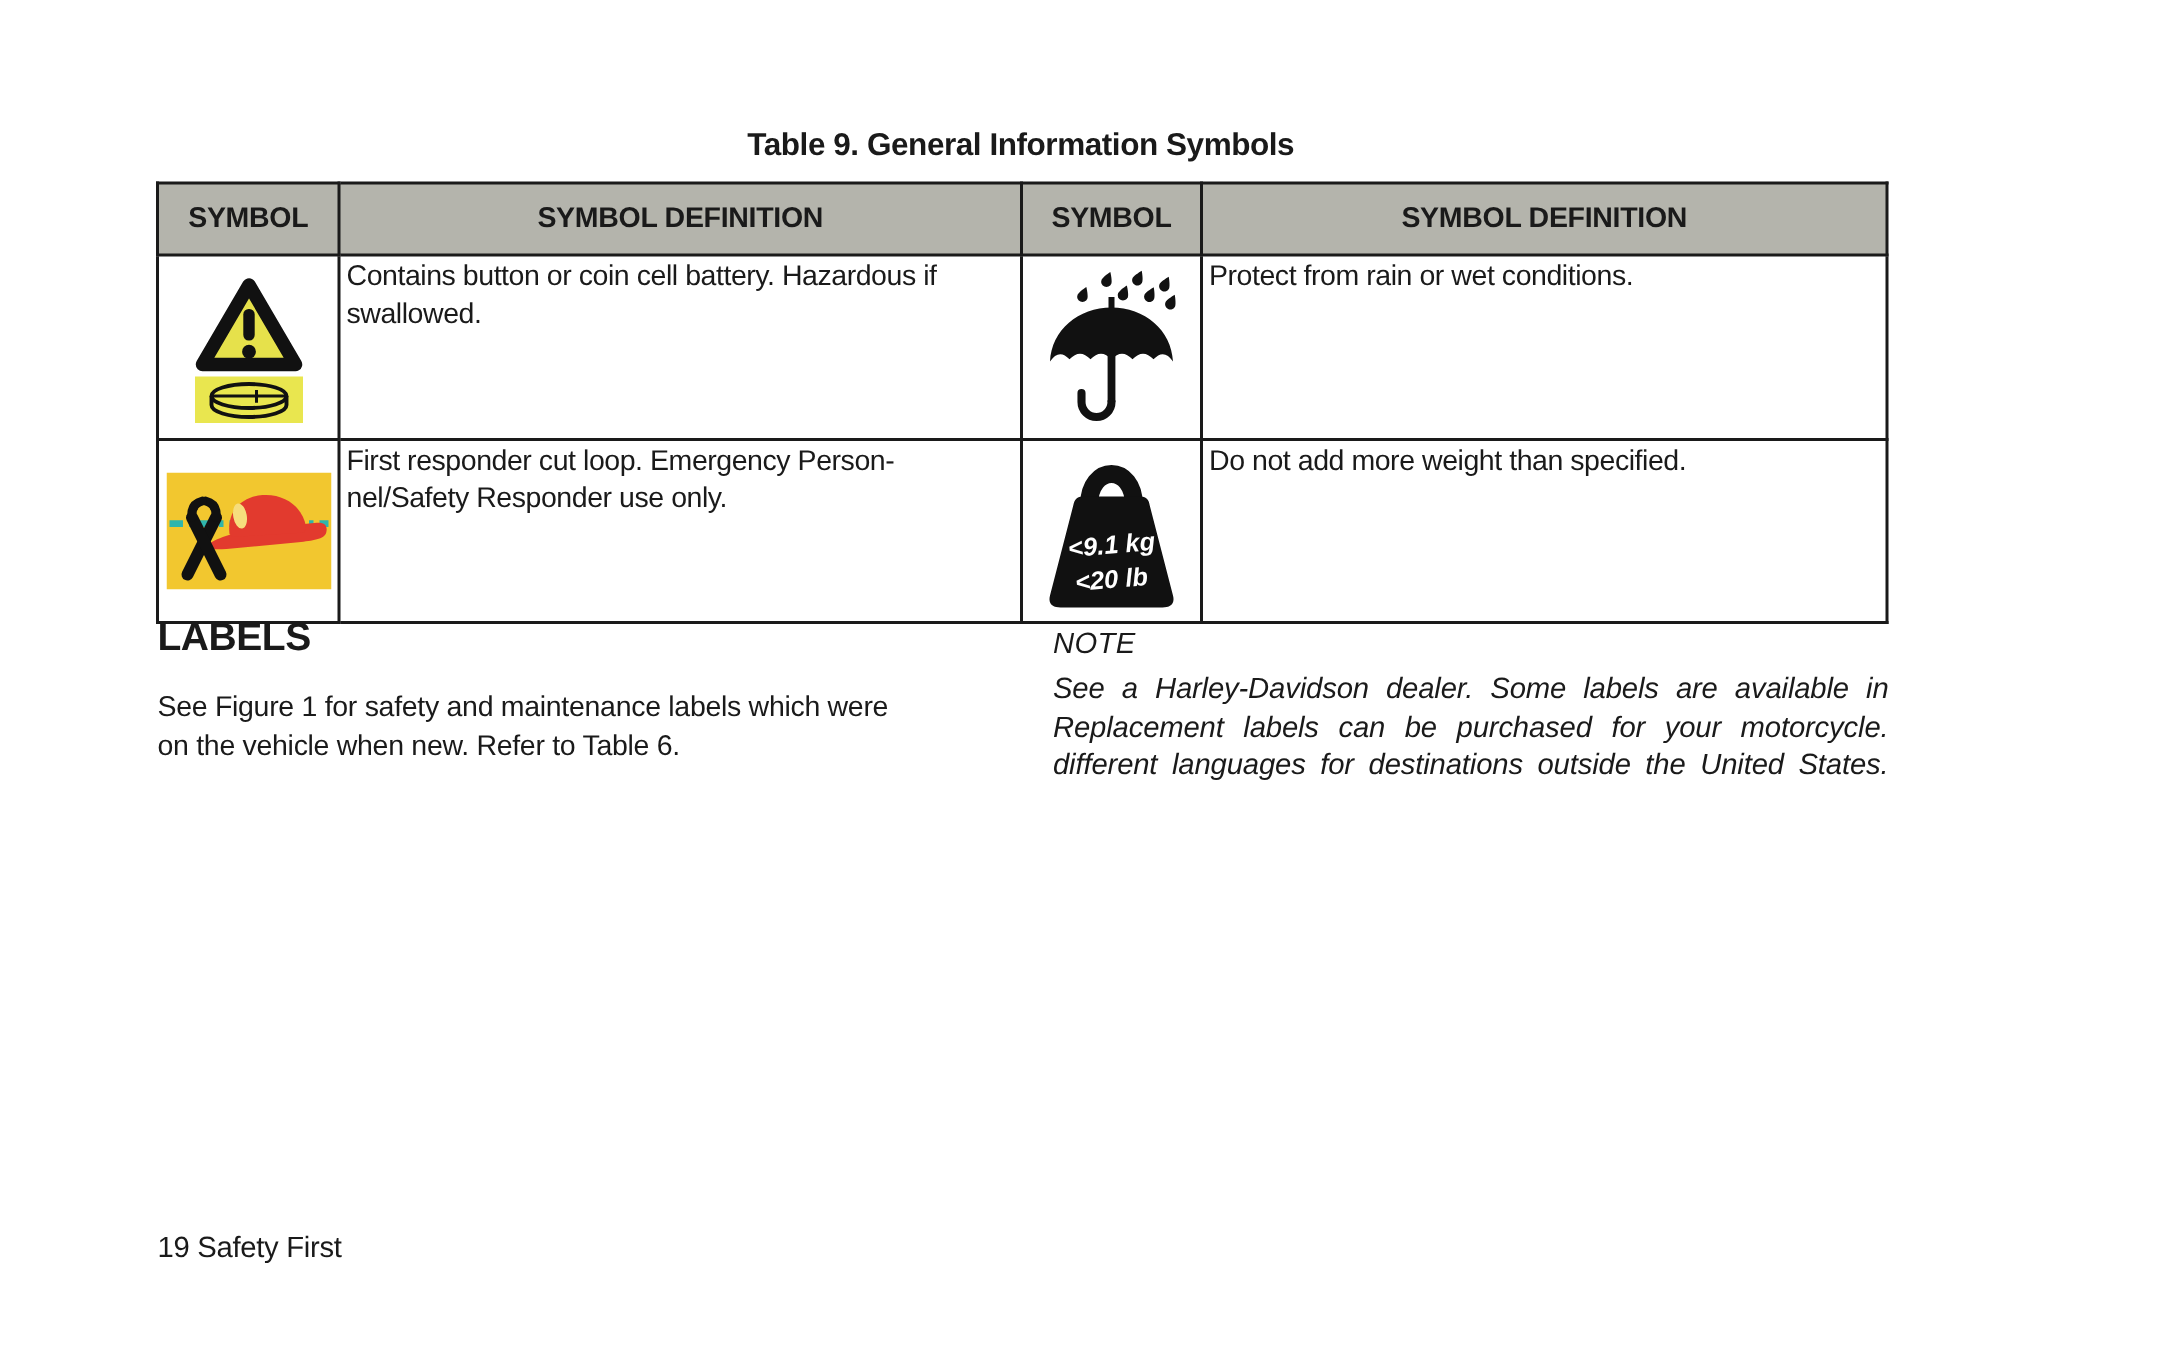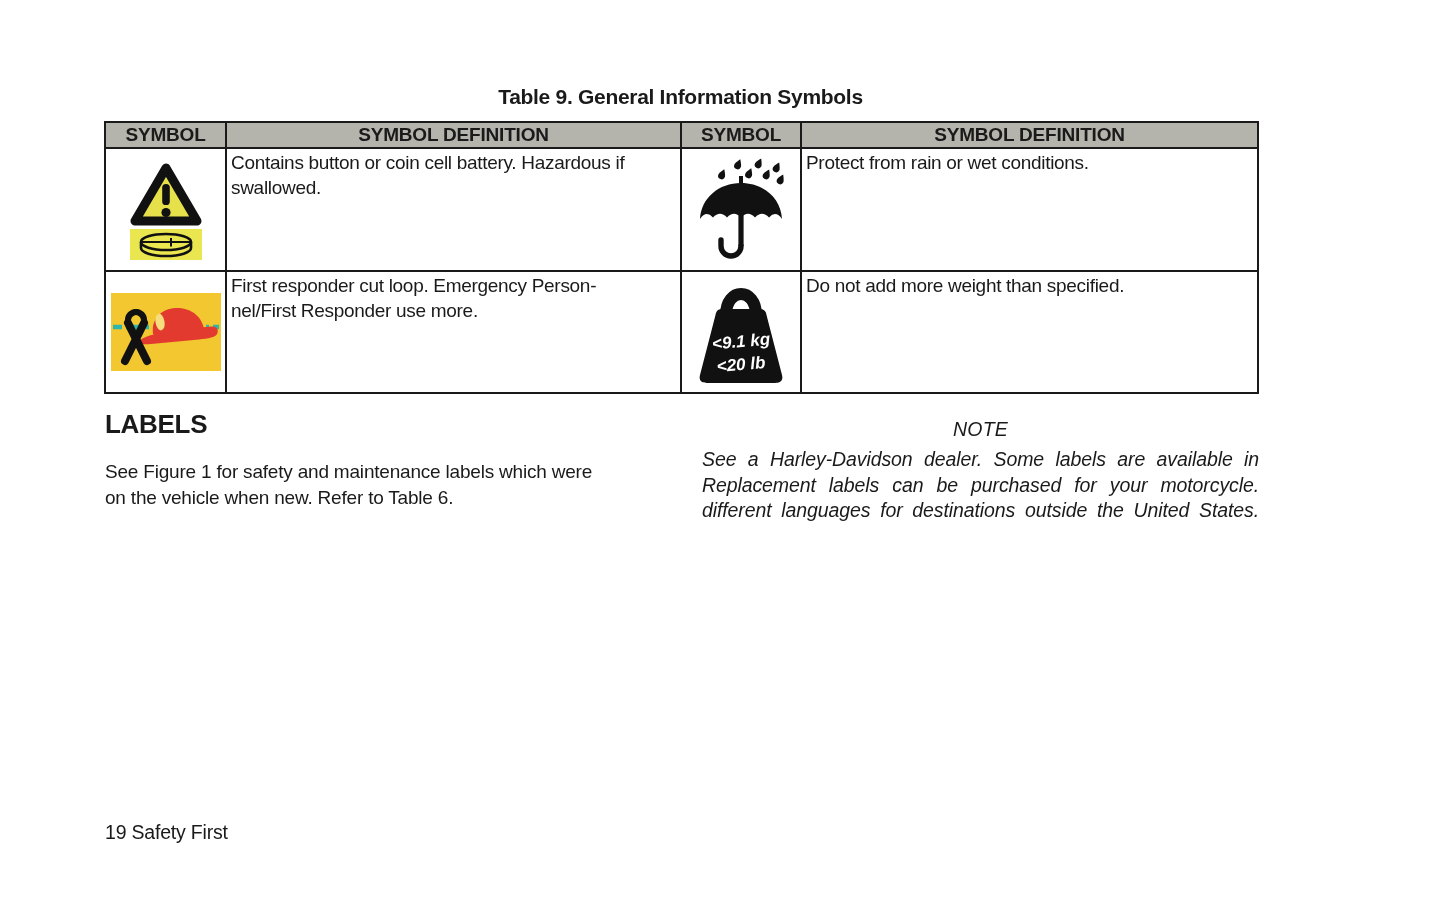--- a/index.html
+++ b/index.html
@@ -16,41 +16,41 @@
   }
 
   
   table.symbols{
     position:absolute;left:104px;top:121px;width:1153px;
     border-collapse:collapse;table-layout:fixed;
   }
   table.symbols th, table.symbols td{border:2px solid #1a1a1a;}
   table.symbols th{
     background:#b4b4ac;font-size:19px;font-weight:bold;
-    height:24px;padding:0;text-align:center;letter-spacing:-0.2px;
+    height:24px;padding:11px;text-align:center;letter-spacing:-0.2px;
   }
   tr.row-1{height:123px;}
   tr.row-2{height:122px;}
   td.def{
     vertical-align:top;font-size:19px;line-height:25px;
     padding:1px 2px 0 4px;white-space:pre-line;letter-spacing:-0.3px;
   }
   td.sym{text-align:center;vertical-align:middle;padding:0;}
   td.sym svg{display:inline-block;vertical-align:middle;}
 
   
   .labels-heading{left:105px;top:409px;font-size:26px;font-weight:bold;letter-spacing:-0.3px;}
   .labels-paragraph{
     left:105px;top:459px;width:570px;font-size:19px;line-height:25.5px;
     white-space:pre-line;letter-spacing:-0.2px;
   }
 
   
   .note-heading{
-    left:702px;top:418px;width:557px;text-align:center;
+    left:702px;top:418px;width:557px;
     font-size:19.5px;font-style:italic;letter-spacing:0.2px;
   }
   .note-body{left:702px;top:447px;width:557px;font-size:19.5px;font-style:italic;line-height:25.5px;}
   .note-line{text-align:justify;text-align-last:justify;letter-spacing:-0.1px;}
 
   
   .page-footer{left:105px;top:821px;font-size:19.5px;letter-spacing:-0.2px;}
 
   .weight-text{
     font-family:"Liberation Sans", sans-serif;font-weight:bold;font-style:italic;
@@ -136,21 +136,21 @@
           <path d="M28 48 C36 41 58 38 70 36.5 L100 33.5 C106 33 107.5 36 106.5 40 C105.5 44.5 97 45.5 88 46.5 L40 51 C31 51.7 24 51 28 48 Z" fill="#e23a2e"></path>
           <path d="M42 41 C40 24 52 16 64 15 C80 14 91 24 93 36 L92 40 L44 43 Z" fill="#e23a2e"></path>
           <ellipse cx="49" cy="29" rx="4.5" ry="8.5" fill="#f6dd7d" transform="rotate(-10 49 29)"></ellipse>
           <path d="M14 68 L33 30" stroke="#111111" stroke-width="8" stroke-linecap="round"></path>
           <path d="M36 68 L17 30" stroke="#111111" stroke-width="8" stroke-linecap="round"></path>
           <path d="M33 30 Q34 21 26 19" stroke="#111111" stroke-width="6" stroke-linecap="round" fill="none"></path>
           <path d="M17 30 Q16 21 24 19" stroke="#111111" stroke-width="6" stroke-linecap="round" fill="none"></path>
         </svg>
       </td>
       <td class="def">First responder cut loop. Emergency Person-
-nel/First Responder use more.</td>
+nel/Safety Responder use only.</td>
       <td class="sym">
         <svg width="98" height="106" viewBox="0 0 98 106">
           <path d="M34 36 C34 8 64 8 64 36" fill="none" stroke="#111111" stroke-width="12"></path>
           <path d="M30 30 L68 30 C72 30 74 32 74.5 36 L90 96 C91.5 102 88 104 83 104 L15 104 C10 104 6.5 102 8 96 L23.5 36 C24.3 32 26 30 30 30 Z" fill="#111111"></path>
           <text class="weight-text" x="49" y="68" text-anchor="middle" transform="rotate(-5 49 62)">&lt;9.1 kg</text>
           <text class="weight-text" x="49" y="91" text-anchor="middle" transform="rotate(-5 49 85)">&lt;20 lb</text>
         </svg>
       </td>
       <td class="def">Do not add more weight than specified.</td>
     </tr>

